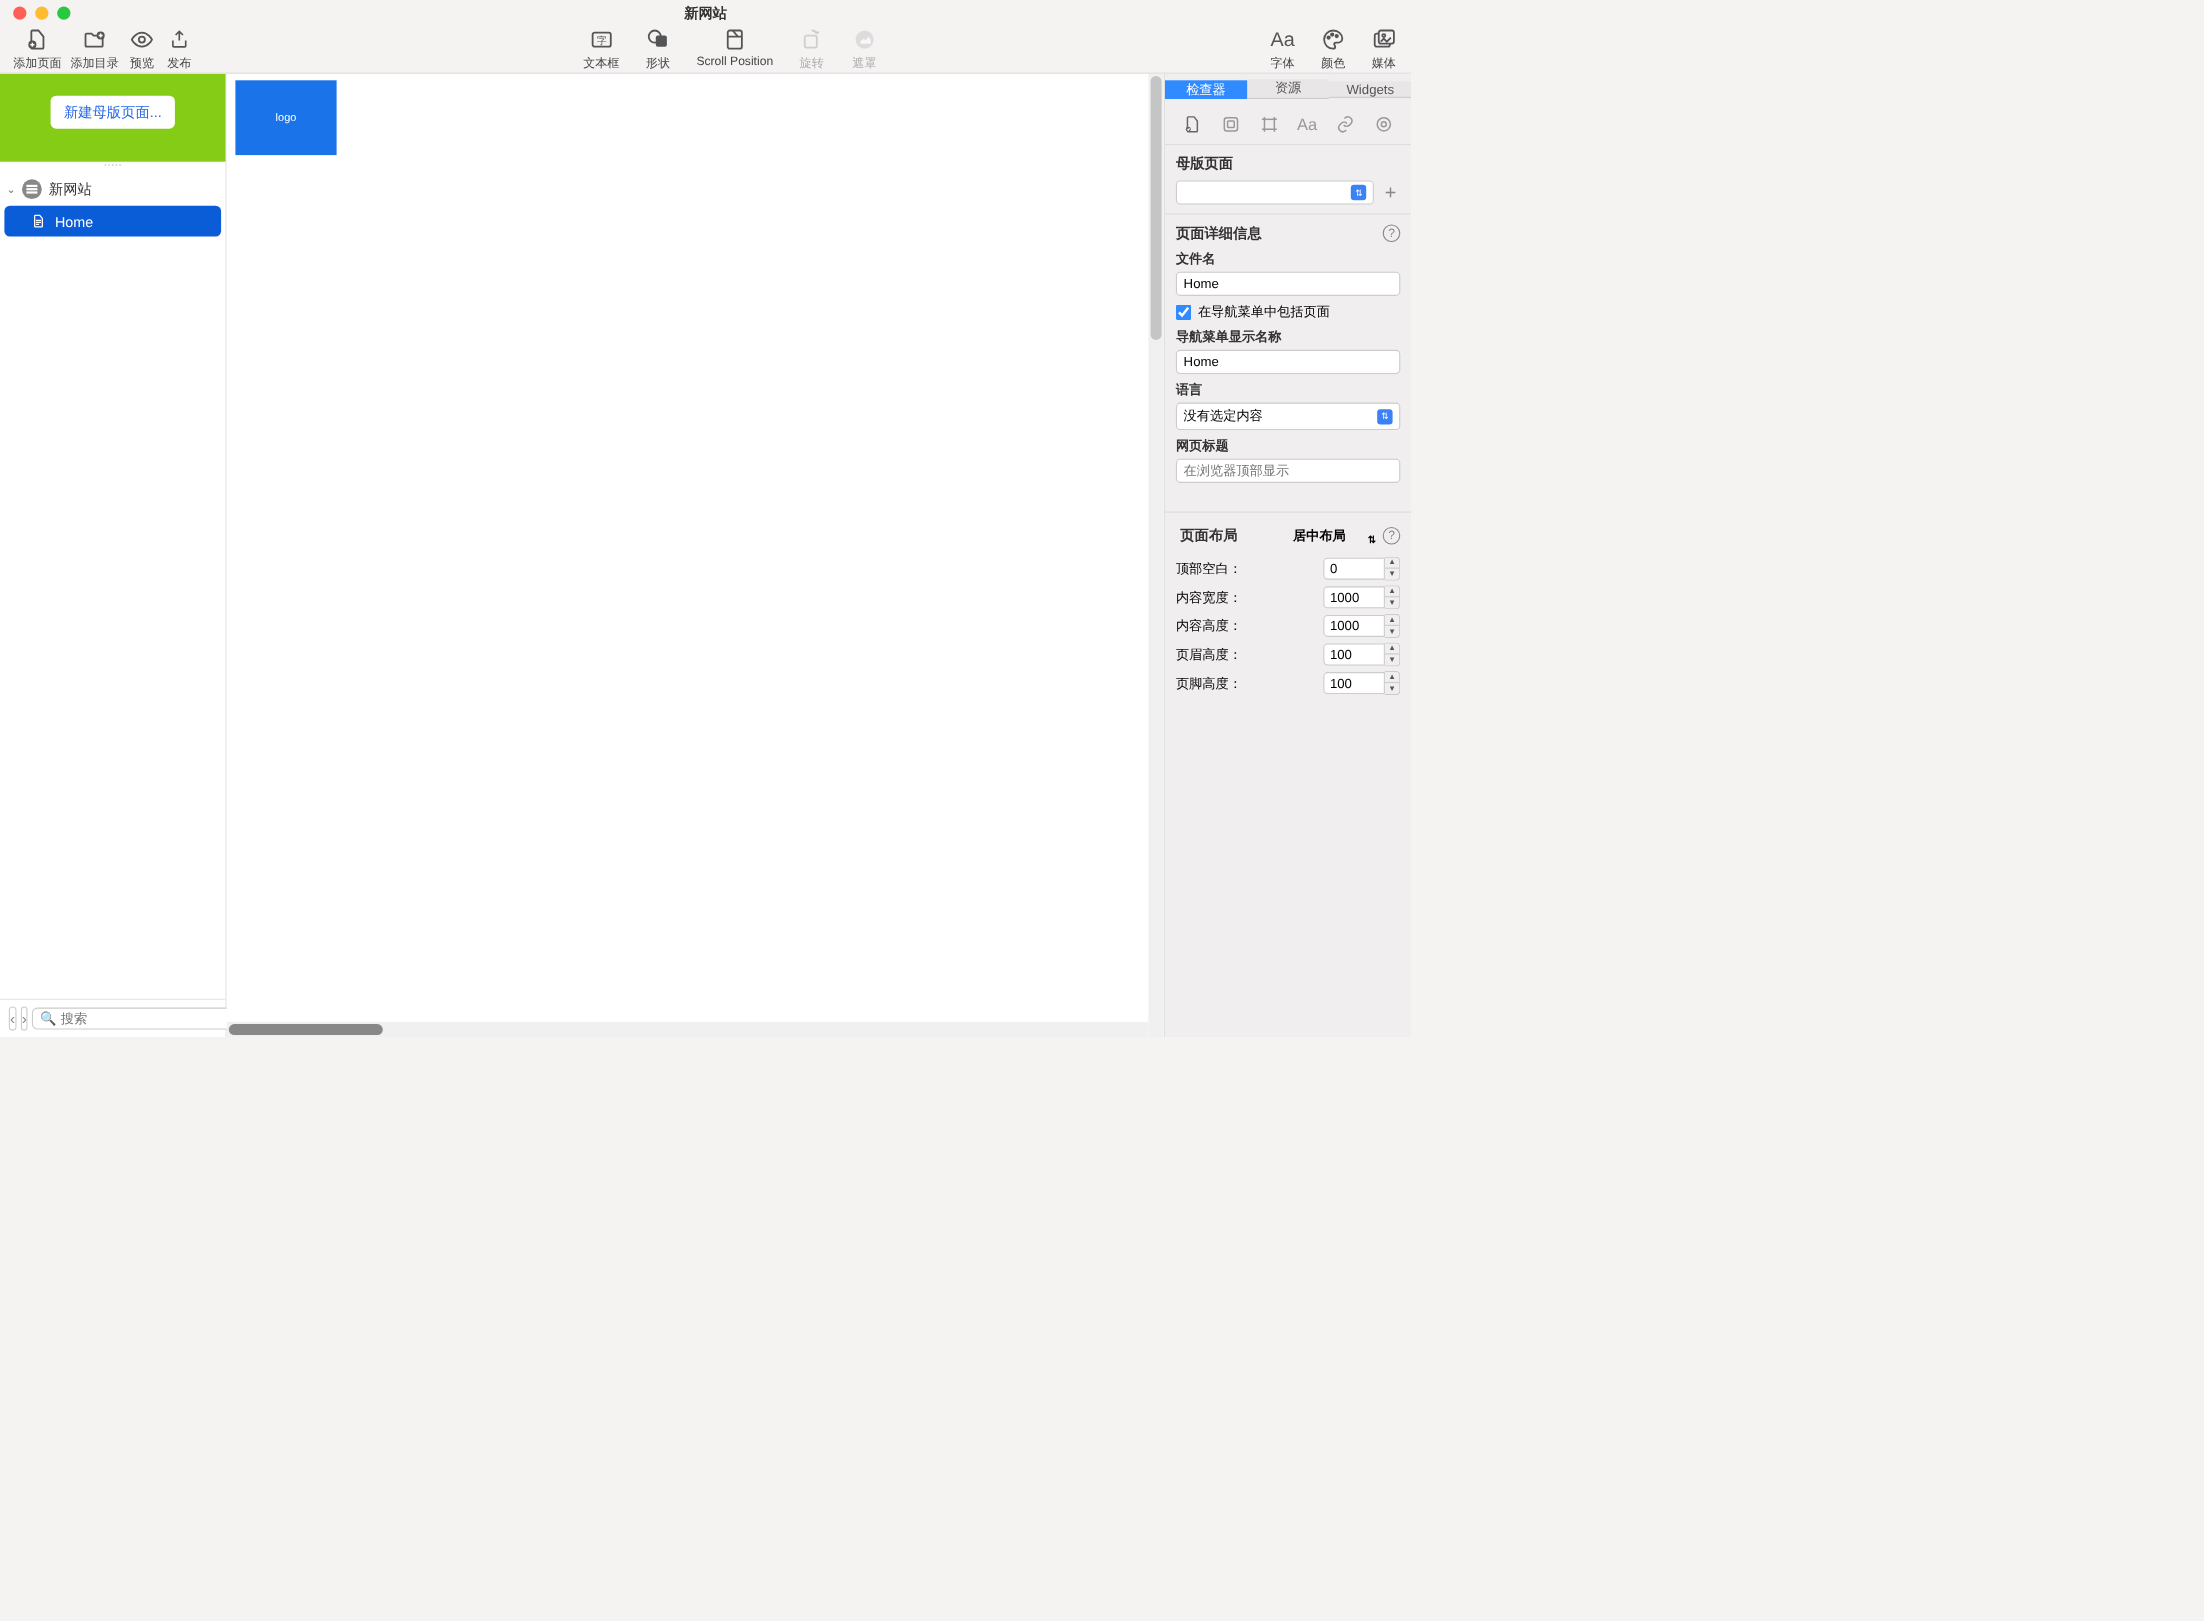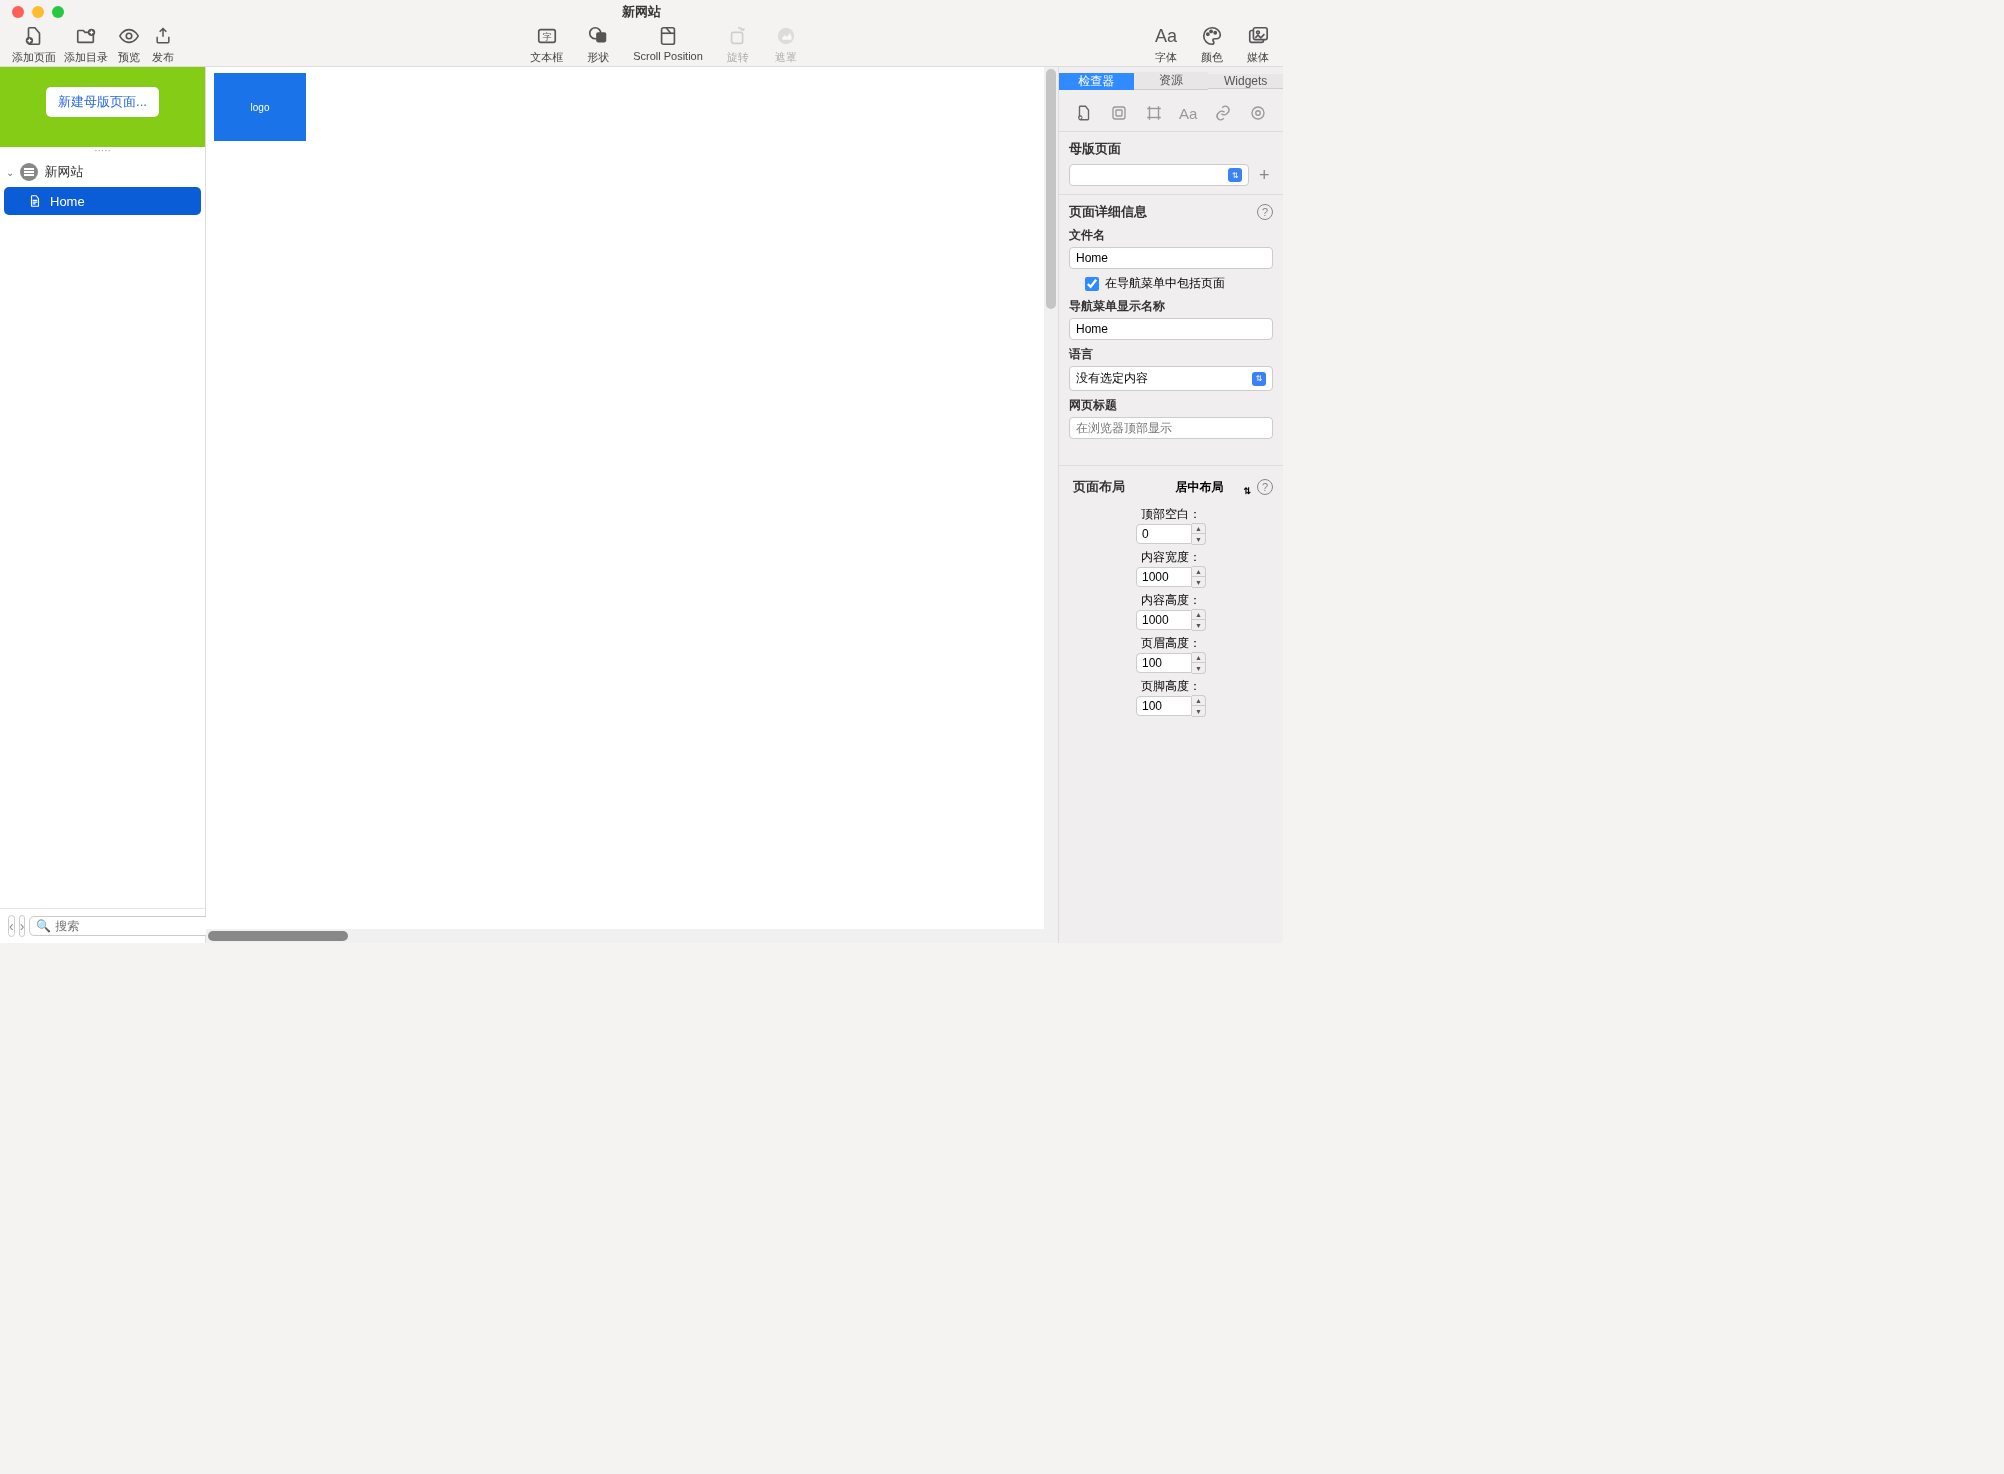--- a/index.html
+++ b/index.html
@@ -55,26 +55,26 @@
 .insp-body::-webkit-scrollbar-thumb { background: #b8b8b8; border-radius: 6px; border: 3px solid #f0eeee; }
 .section { padding: 8px 10px; border-bottom: 1px solid #ddd; }
 .section-title { font-size: 13px; font-weight: 600; color: #333; margin-bottom: 6px; display: flex; justify-content: space-between; align-items: center; }
 .help-icon { width: 16px; height: 16px; border: 1.5px solid #888; border-radius: 50%; display: flex; align-items: center; justify-content: center; font-size: 11px; color: #888; font-weight: 400; }
 .field-label { font-size: 12px; color: #333; font-weight: 600; margin-bottom: 3px; margin-top: 6px; }
 .text-input { width: 100%; border: 1px solid #ccc; border-radius: 4px; padding: 3px 6px; font-size: 12px; background: #fff; }
 .select-input { width: 100%; border: 1px solid #ccc; border-radius: 4px; padding: 3px 6px; font-size: 12px; background: #fff; position: relative; display: flex; align-items: center; justify-content: space-between; }
 .select-caret { width: 14px; height: 14px; background: #3b82f6; border-radius: 3px; display: flex; align-items: center; justify-content: center; color: #fff; font-size: 8px; }
 .select-row { display: flex; gap: 6px; align-items: center; }
 .plus-btn { width: 20px; height: 20px; color: #888; font-size: 18px; cursor: pointer; display: flex; align-items: center; justify-content: center; }
-.checkbox-row { display: flex; align-items: center; gap: 6px; margin: 6px 16px; }
+.checkbox-row { display: flex; align-items: center; gap: 6px; margin: 6px 0; }
 .checkbox-row input { width: 14px; height: 14px; accent-color: #2f8bff; }
 .checkbox-row label { font-size: 12px; }
 .layout-row { display: flex; justify-content: space-between; align-items: center; margin-bottom: 6px; }
 .layout-select-inline { font-size: 12px; display: flex; align-items: flex-end; gap: 20px; font-weight: bold; }
-.num-row { display: flex; justify-content: space-between; align-items: center; margin: 4px 0; flex-direction: column; }
+.num-row { display: flex; justify-content: space-between; align-items: center; margin: 4px 0; }
 .num-label { font-size: 12px; }
 .num-input-wrap { display: flex; align-items: center; }
 .num-input { width: 56px; border: 1px solid #ccc; border-radius: 4px 0 0 4px; padding: 2px 5px; font-size: 12px; background: #fff; }
 .stepper { width: 14px; display: flex; flex-direction: column; border: 1px solid #ccc; border-left: none; border-radius: 0 4px 4px 0; }
 .stepper div { height: 10px; font-size: 7px; display: flex; align-items: center; justify-content: center; color: #555; cursor: pointer; }
 .stepper div:first-child { border-bottom: 1px solid #ccc; }
 svg { display: block; }
 </style>
 </head>
 <body>

